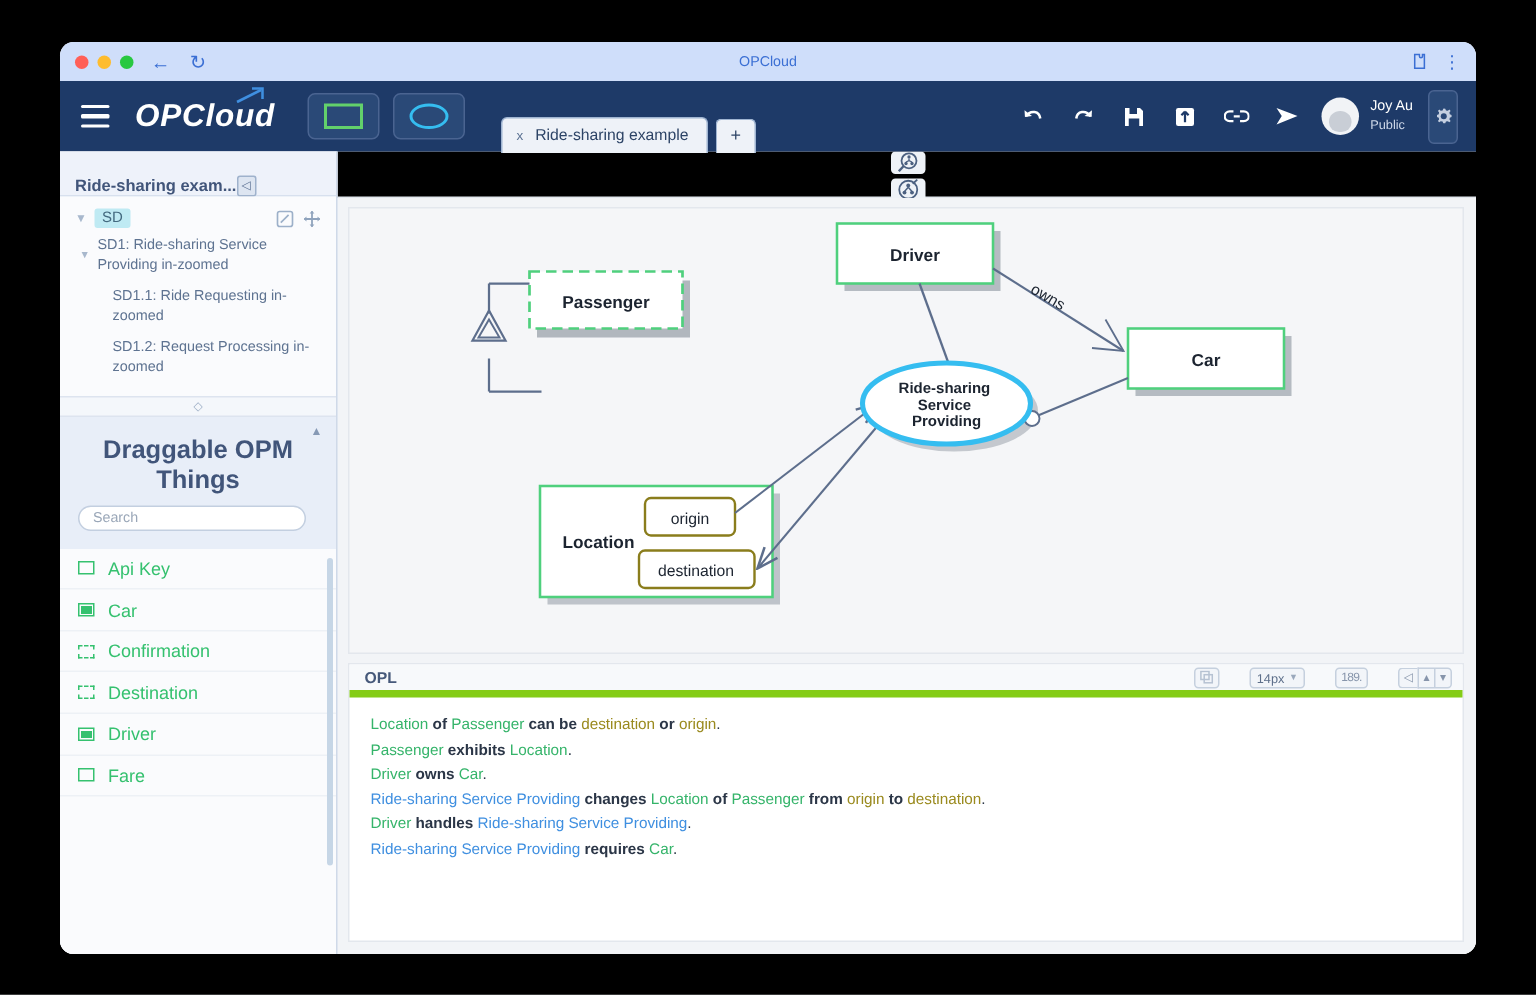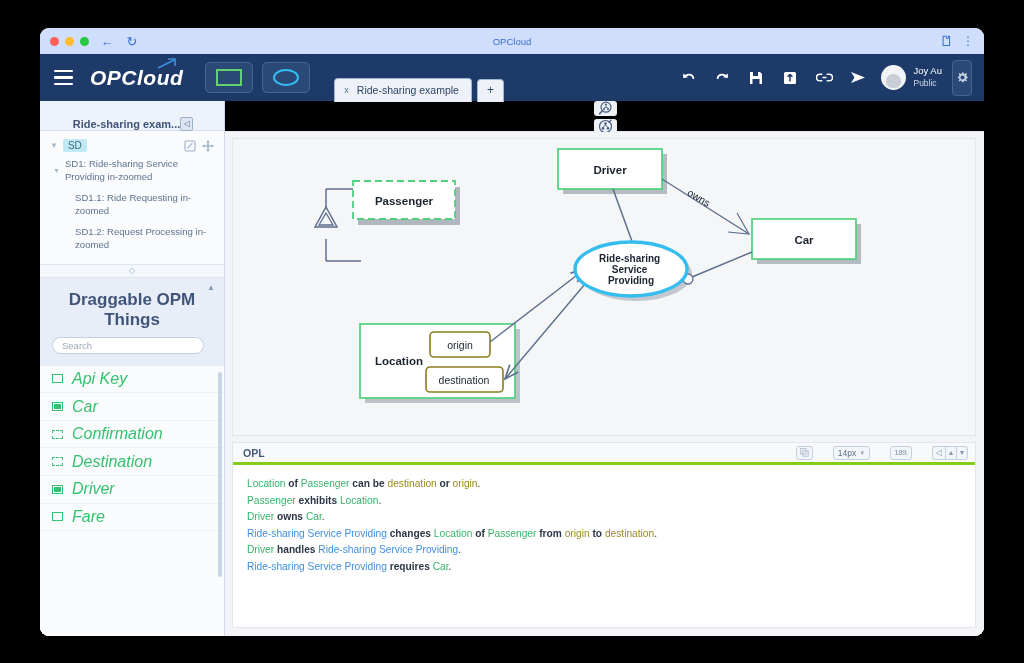--- a/index.html
+++ b/index.html
@@ -114,21 +114,21 @@
   
   .appbody { display:flex; height:535px; background:#fff; }
 
   
   .sidebar {
     width:185px; background:#e8eef8;
     display:flex; flex-direction:column;
     border-right:1px solid #cfd9e8; position:relative;
   }
   .sb-head {
-    height:30px; display:flex; align-items:center; justify-content:center;
+    height:30px; display:flex; align-items:center; justify-content:flex-start;
     padding:16px 8px 0 10px; background:#eef2fa;
     border-bottom:1px solid #d7e0ee;
   }
   .sb-head-title { font-size:11px; font-weight:bold; color:#3d5madd; color:#41557a; }
   .collapse-btn {
     width:13px; height:14px; border:1px solid #9fb2cc; border-radius:2px;
     background:#dde5f1; display:flex; align-items:center; justify-content:center;
     font-size:8px; color:#5c7false; color:#5c7193; cursor:pointer;
   }
 
@@ -177,21 +177,21 @@
   .search-input::placeholder { color:#9aa7b8; }
   .eye { color:#7d8fa8; }
 
   .things-list {
     flex:1; background:#fafbfd; overflow:hidden; position:relative;
   }
   .thing {
     display:flex; align-items:center; gap:9px;
     height:27.6px; padding:0 12px;
     border-bottom:1px solid #edf1f6;
-    font-size:16px; color:#35c16f; cursor:pointer;font-style:italic;
+    font-size:12px; color:#35c16f; cursor:pointer;
   }
   .tglyph { width:11px; height:9px; flex:none; }
   .tglyph.solid { border:1.6px solid #35c16f; }
   .tglyph.filled { border:1.6px solid #35c16f; background:#35c16f; background-clip:content-box; padding:1.2px; }
   .tglyph.dashed { border:1.6px dashed #35c16f; }
   .sb-thumb {
     position:absolute; right:2px; top:6px; width:4px; height:205px;
     background:#c6d6e6; border-radius:2px;
   }
 
@@ -219,21 +219,21 @@
   .canvas {
     flex:1; background:#f5f6f8; border:1px solid #e3e7ed;
     position:relative; overflow:hidden;
   }
   .canvas svg { position:absolute; left:0; top:0; }
 
   
   .opl { height:186px; background:#fff; border-top:1px solid #e0e5ec;
          margin:6px 8px 8px 7px; border:1px solid #e3e7ed; display:flex; flex-direction:column; }
   .opl-head {
-    height:22px; background:#f7f9fb; border-bottom:3px solid #84cc16;
+    height:22px; background:#f7f9fb; border-bottom:5px solid #84cc16;
     display:flex; align-items:center; padding:0 7px 0 10px;
   }
   .opl-title { font-size:10.5px; font-weight:bold; color:#46597a; }
   .opl-ctrls { margin-left:auto; display:flex; align-items:center; gap:20px; }
   .ctl {
     border:1px solid #c5d0de; border-radius:3px; background:#f2f5f9;
     height:14px; display:flex; align-items:center; justify-content:center;
     font-size:8px; color:#8795ab; padding:0 3px; cursor:pointer;
   }
   .ctl.fs { gap:3px; font-size:8.5px; color:#5d6f8a; padding:0 4px; }

